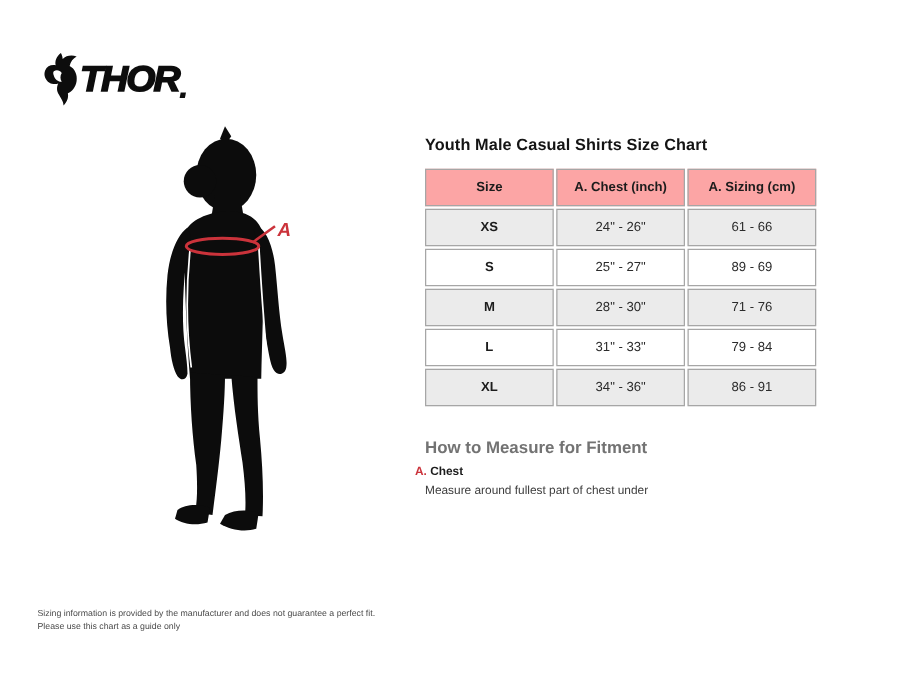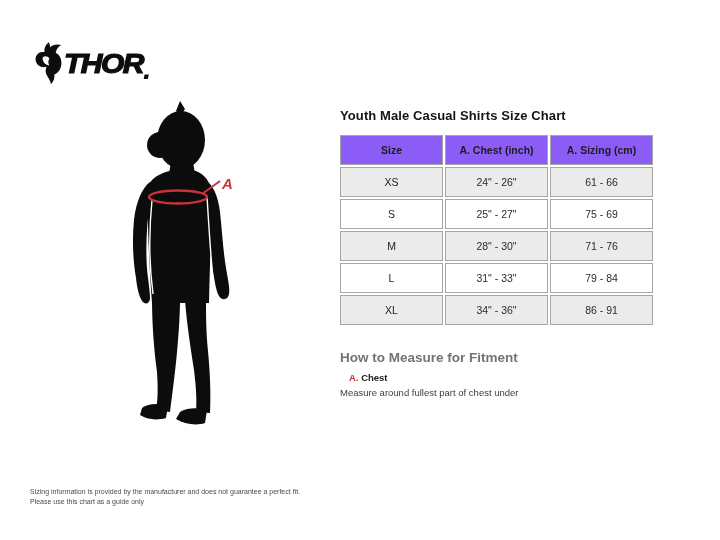--- a/index.html
+++ b/index.html
@@ -28,30 +28,30 @@
   }
   .size-table {
     position:absolute; left:338px; top:133px; width:317px;
     border-collapse:separate; border-spacing:2px; table-layout:fixed;
   }
   .size-table th, .size-table td {
     border:1px solid #a6a6a6; height:28px; padding:0;
     text-align:center; vertical-align:middle;
     font-size:10.5px; color:#2b2b2b;
   }
-  .size-table th { background:#8b5cf6; font-weight:bold; color:#1c1c1c; }
+  .size-table th { background:#fca5a5; font-weight:bold; color:#1c1c1c; }
   .size-table tbody tr:nth-child(odd) td { background:#ebebeb; }
   .size-table tbody tr:nth-child(even) td { background:#ffffff; }
-  .size-table td.size-cell { font-weight:normal; color:#1c1c1c;margin-top:42px; }
+  .size-table td.size-cell { font-weight:bold; color:#1c1c1c;margin-top:42px; }
 
   .measure-heading {
     position:absolute; left:340px; top:350px;
     font-size:13.5px; font-weight:bold; color:#737373;
   }
-  .measure-label { position:absolute; left:349px; top:372px; font-size:9.5px; font-weight:bold; color:#1c1c1c; }
+  .measure-label { position:absolute; left:332px; top:372px; font-size:9.5px; font-weight:bold; color:#1c1c1c; }
   .measure-label .letter { color:#cb333b; }
   .measure-desc {
     position:absolute; left:340px; top:386px; width:230px;
     font-size:9.5px; line-height:13px; color:#3d3d3d;
   }
 
   
   .footer {
     position:absolute; left:30px; top:487px;
     font-size:7px; line-height:10px; color:#4a4a4a;
@@ -117,21 +117,21 @@
   </thead>
   <tbody>
       <tr>
         <td class="size-cell">XS</td>
         <td>24" - 26"</td>
         <td>61 - 66</td>
       </tr>
       <tr>
         <td class="size-cell">S</td>
         <td>25" - 27"</td>
-        <td>75 - 69</td>
+        <td>89 - 69</td>
       </tr>
       <tr>
         <td class="size-cell">M</td>
         <td>28" - 30"</td>
         <td>71 - 76</td>
       </tr>
       <tr>
         <td class="size-cell">L</td>
         <td>31" - 33"</td>
         <td>79 - 84</td>

